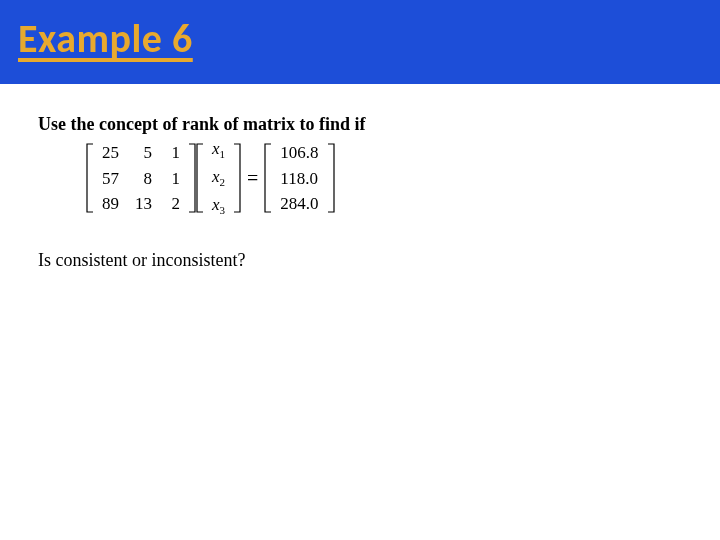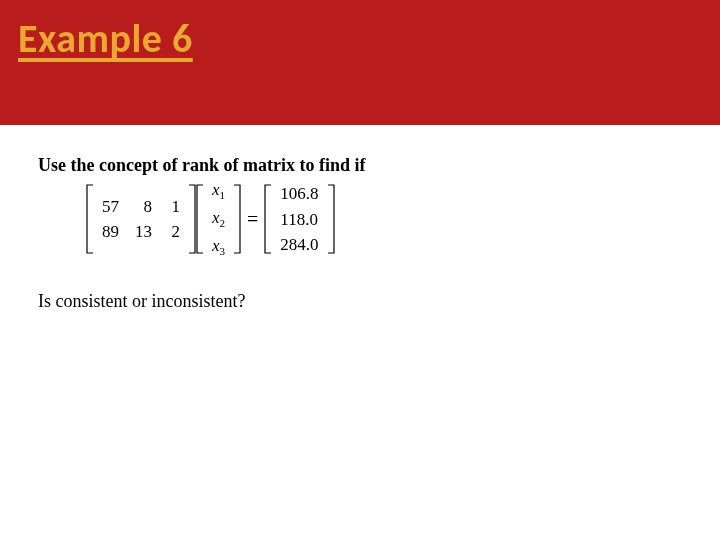--- a/index.html
+++ b/index.html
@@ -4,23 +4,23 @@
 <style>
   * { margin: 0; padding: 0; box-sizing: border-box; }
   body {
     width: 720px;
     height: 540px;
     background: #ffffff;
     font-family: "Times New Roman", Times, serif;
     overflow: hidden;
   }
   .header {
-    background: #b91c1c;
+    background: #1d4ed8;
     padding: 14px 18px 18px 18px;
-    height: 125px;
+    height: 84px;
   }
   .title {
     color: #e8a92e;
     font-family: "Calibri", "Trebuchet MS", Arial, sans-serif;
     font-size: 40px;
     font-weight: 700;
     text-decoration: underline;
     text-underline-offset: 6px;
     letter-spacing: 0.5px;
   }
@@ -87,20 +87,25 @@
     <span class="eqwrap">
 
       <span class="bracket">
         <svg width="8" height="70">
             <path d="M7 1 H1 V69 H7" stroke="#000" stroke-width="1.2" fill="none"></path>
           </svg>
       </span>
       <span class="matrix coef">
         <table>
           <tbody>
+              <tr>
+            <td>25</td>
+            <td>5</td>
+            <td>1</td>
+          </tr>
           <tr>
             <td>57</td>
             <td>8</td>
             <td>1</td>
           </tr>
           <tr>
             <td>89</td>
             <td>13</td>
             <td>2</td>
           </tr>

